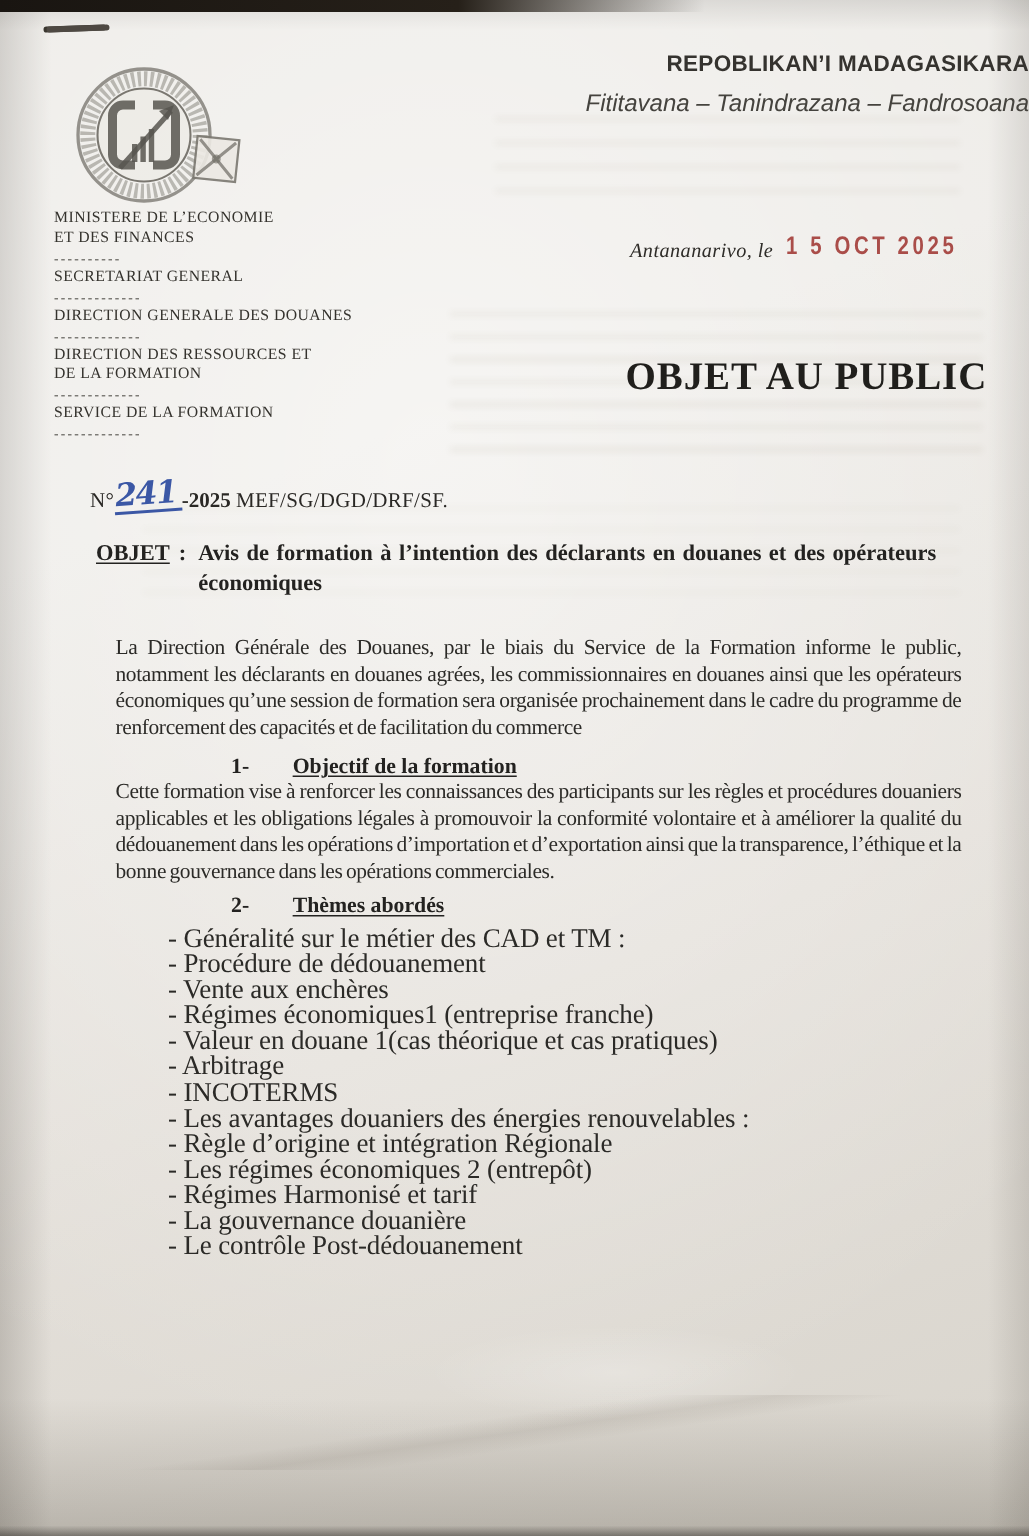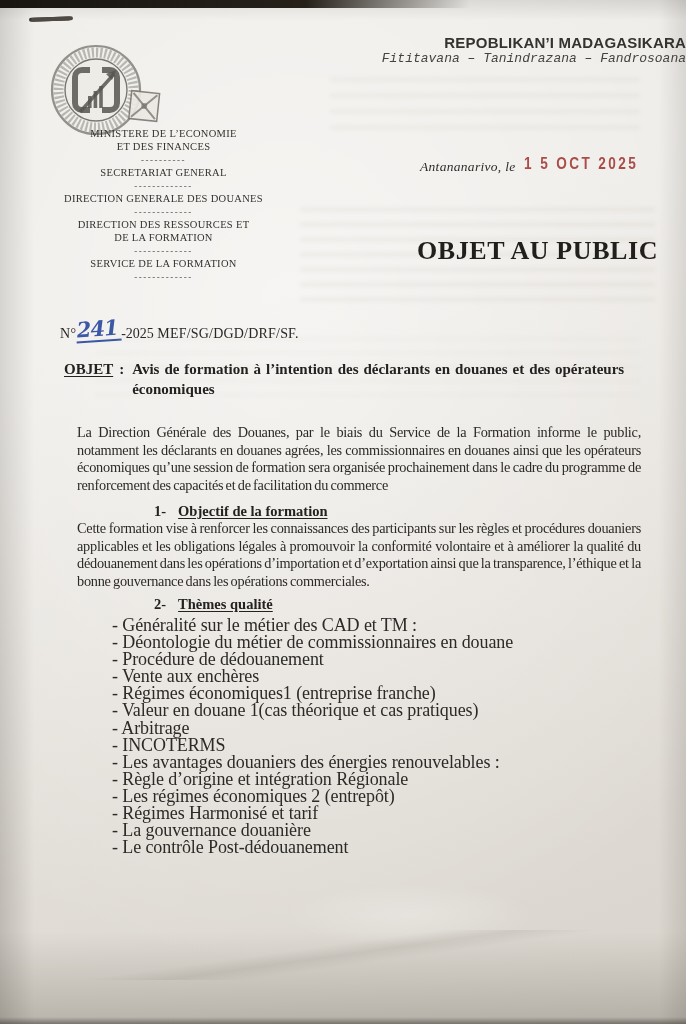--- a/index.html
+++ b/index.html
@@ -35,62 +35,62 @@
   .b1 { left:330px; top:78px;  width:310px; height:60px; opacity:.08;
         background:repeating-linear-gradient(180deg, #7c6f52 0 3px, transparent 3px 16px); }
   .b2 { left:300px; top:208px; width:355px; height:100px; opacity:.09;
         background:repeating-linear-gradient(180deg, #7c6f52 0 3px, transparent 3px 15px); }
   .b3 { left:95px;  top:338px; width:545px; height:70px; opacity:.05;
         background:repeating-linear-gradient(180deg, #7c6f52 0 2px, transparent 2px 14px); }
 
   .header { position:absolute; left:30px; right:0; top:34px; text-align:right; }
   .republic { font-family:"Liberation Sans", sans-serif; font-weight:bold; font-size:15px;
     color:#35332f; letter-spacing:.2px; }
-  .motto { font-family:Liberation Mono, monospace; font-style:italic; font-size:13px;
-    color:#45433e; margin-top:0; }
+  .motto { font-family:Liberation Sans, sans-serif; font-style:italic; font-size:16px;
+    color:#45433e; margin-top:10px; }
 
   .seal { position:absolute; left:46px; top:42px; opacity:.85; filter:blur(.4px); }
 
-  .orgcol { position:absolute; left:36px; top:126px; width:255px; text-align:center;
+  .orgcol { position:absolute; left:36px; top:138px; width:255px; text-align:left;
     font-size:10.5px; line-height:1.22; color:#34322d; letter-spacing:.3px; }
   .org-label { white-space:pre-line; margin-top:2px; }
   .org-sep { font-size:9px; letter-spacing:1.5px; color:#4a4842; line-height:1.15; margin:1px 0; }
 
   .dateline-label { position:absolute; left:420px; top:159px; font-style:italic; font-weight:normal;
     font-size:13.5px; color:#2e2c28; letter-spacing:.3px; }
   .stamp-date { position:absolute; left:524px; top:154px; font-family:"Liberation Sans", sans-serif;
     font-weight:bold; font-size:17px; color:#a4403c; letter-spacing:3px; white-space:nowrap;
     transform:scaleX(.8); transform-origin:left top; opacity:.92; filter:blur(.2px); }
 
   .title { position:absolute; left:417px; top:236px; font-size:26px; font-weight:bold;
     letter-spacing:.6px; color:#201f1c; white-space:nowrap; }
 
   .ref { position:absolute; left:60px; top:320px; font-size:14px; white-space:nowrap; }
   .ref-prefix { letter-spacing:.3px; }
   .ref-hand { font-family:"DejaVu Serif", serif; font-style:italic; font-weight:bold;
     font-size:21px; color:#3b57a5; display:inline-block; line-height:1; letter-spacing:-1px;
     transform:rotate(-4deg) translateY(-2px); border-bottom:2px solid #3b57a5; padding:0 3px 1px 1px; }
-  .ref-year { font-weight:normal; }
+  .ref-year { font-weight:bold; }
   .ref-code { letter-spacing:.2px; }
 
   .objet { position:absolute; left:64px; top:359px; width:578px; display:flex;
     font-size:15px; font-weight:bold; line-height:1.35; color:#232220; }
   .objet-label { flex:none; text-decoration:underline; text-underline-offset:2px; }
   .objet-colon { flex:none; margin:0 8px 0 6px; }
   .objet-text { width:492px; text-align:justify; }
 
   .para { position:absolute; left:77px; width:564px; font-size:14.3px; line-height:1.24;
     text-align:justify; color:#2b2a27; letter-spacing:-.25px; word-spacing:-1px; }
   .para1 { top:424px; }
   .para2 { top:520px; }
 
   .sec-heading { position:absolute; left:154px; font-size:14.5px; font-weight:bold; color:#232220; }
   .sec1 { top:503px; }
   .sec2 { top:596px; }
-  .sec-title { margin-left:12px; text-decoration:underline; text-underline-offset:2px; }
+  .sec-title { margin-left:29px; text-decoration:underline; text-underline-offset:2px; }
 
   .themes { position:absolute; left:112px; top:617px; font-size:18px; line-height:17.1px;
     color:#2b2a27; letter-spacing:-.1px; }
 </style>
 </head>
 <body>
 
 <div class="paper">
 
   <div class="edge-strip"></div>
@@ -173,28 +173,27 @@
 
   <div class="para para1">La Direction Générale des Douanes, par le biais du Service de la Formation informe le public, notamment les déclarants en douanes agrées, les commissionnaires en douanes ainsi que les opérateurs économiques qu’une session de formation sera organisée prochainement dans le cadre du programme de renforcement des capacités et de facilitation du commerce</div>
 
   <div class="sec-heading sec1">
     <span class="sec-num">1-</span><span class="sec-title">Objectif de la formation</span>
   </div>
 
   <div class="para para2">Cette formation vise à renforcer les connaissances des participants sur les règles et procédures douaniers applicables et les obligations légales à promouvoir la conformité volontaire et à améliorer la qualité du dédouanement dans les opérations d’importation et d’exportation ainsi que la transparence, l’éthique et la bonne gouvernance dans les opérations commerciales.</div>
 
   <div class="sec-heading sec2">
-    <span class="sec-num">2-</span><span class="sec-title">Thèmes qualité</span>
+    <span class="sec-num">2-</span><span class="sec-title">Thèmes abordés</span>
   </div>
 
   <div class="themes">
 
       <div class="theme-item">- Généralité sur le métier des CAD et TM :</div>
 
-      <div class="theme-item">- Déontologie du métier de commissionnaires en douane</div>
 
       <div class="theme-item">- Procédure de dédouanement</div>
 
 
       <div class="theme-item">- Vente aux enchères</div>
 
       <div class="theme-item">- Régimes économiques1 (entreprise franche)</div>
 
       <div class="theme-item">- Valeur en douane 1(cas théorique et cas pratiques)</div>
 

